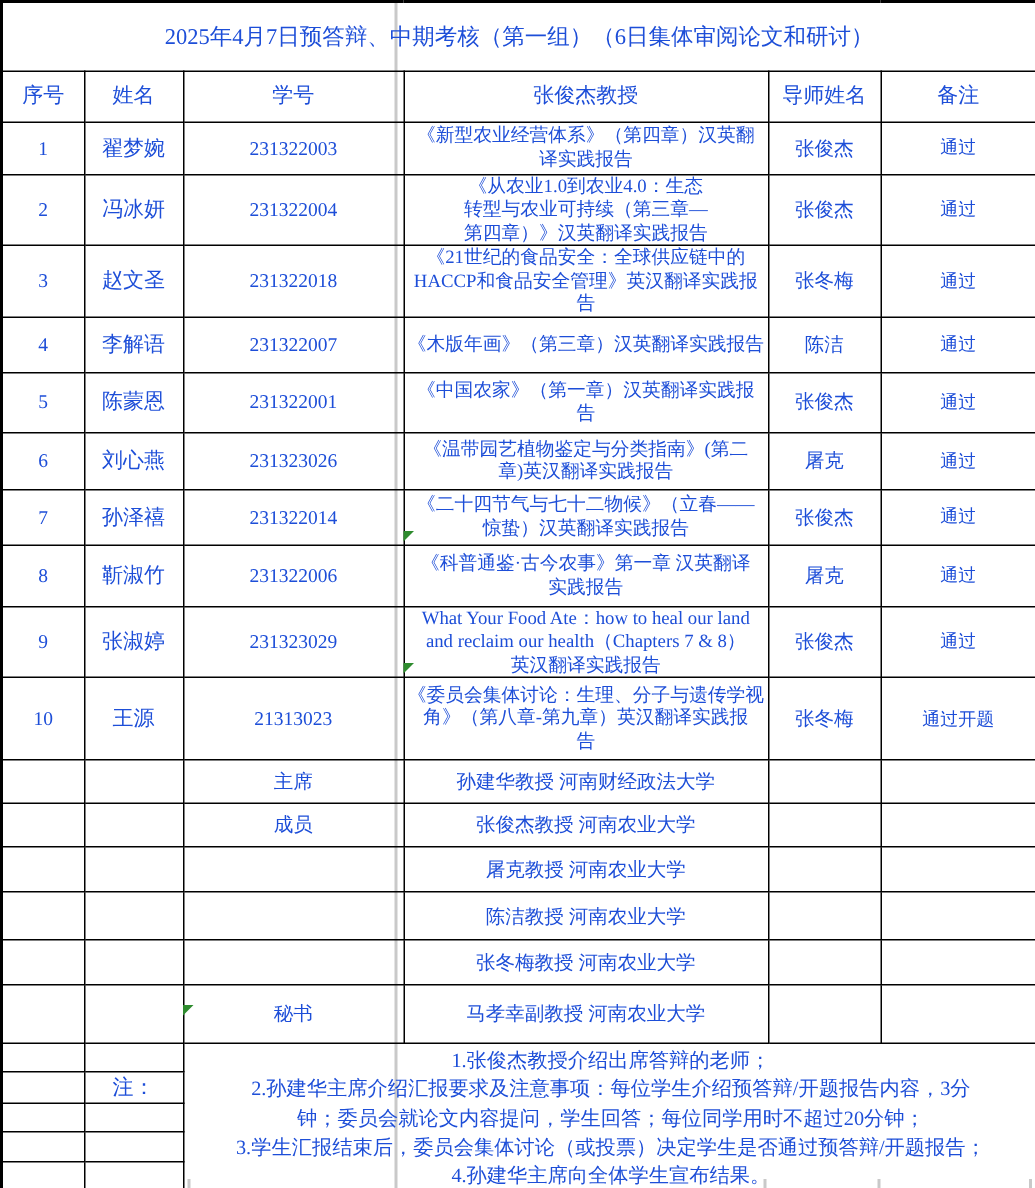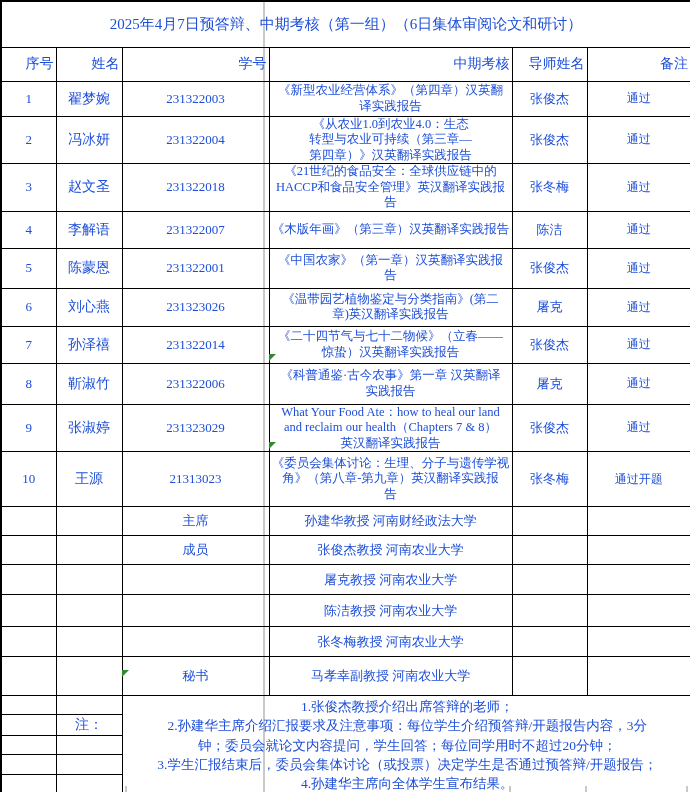--- a/index.html
+++ b/index.html
@@ -16,21 +16,21 @@
     border:1px solid #000;
     padding:0 2px;
     text-align:center;
     vertical-align:middle;
     overflow:hidden;
     font-weight:normal;
   }
   tr.title-row{height:46px;}
   tr.title-row td{font-size:15px;border-bottom:1px solid #000;}
   tr.head-row{height:34px;}
-  tr.head-row th{font-size:14px;text-align:right;}
+  tr.head-row th{font-size:14px;}
   .num{font-size:13px;}
   .name{font-size:14px;}
   .thesis{font-size:12.5px;line-height:15.5px;padding:0 1px;white-space:pre-line;}
   .tutor{font-size:13px;margin-left:28px;}
   .remark{font-size:12px;}
   .comm{font-size:13px;}
   .notes-cell{
     text-align:center;vertical-align:top;
     font-size:13.5px;line-height:19.3px;
     padding:1px 2px 0 4px;white-space:pre-line;
@@ -78,21 +78,21 @@
 
     <tbody>
         <tr class="title-row">
       <td colspan="6">2025年4月7日预答辩、中期考核（第一组）（6日集体审阅论文和研讨）</td>
     </tr>
 
     <tr class="head-row">
       <th>序号</th>
       <th>姓名</th>
       <th>学号</th>
-      <th>中期考核</th>
+      <th>张俊杰教授</th>
       <th>导师姓名</th>
       <th>备注</th>
     </tr>
 
     <tr class="h35">
       <td class="num">1</td>
       <td class="name">翟梦婉</td>
       <td class="num">231322003</td>
       <td class="thesis">《新型农业经营体系》（第四章）汉英翻
 译实践报告</td>

